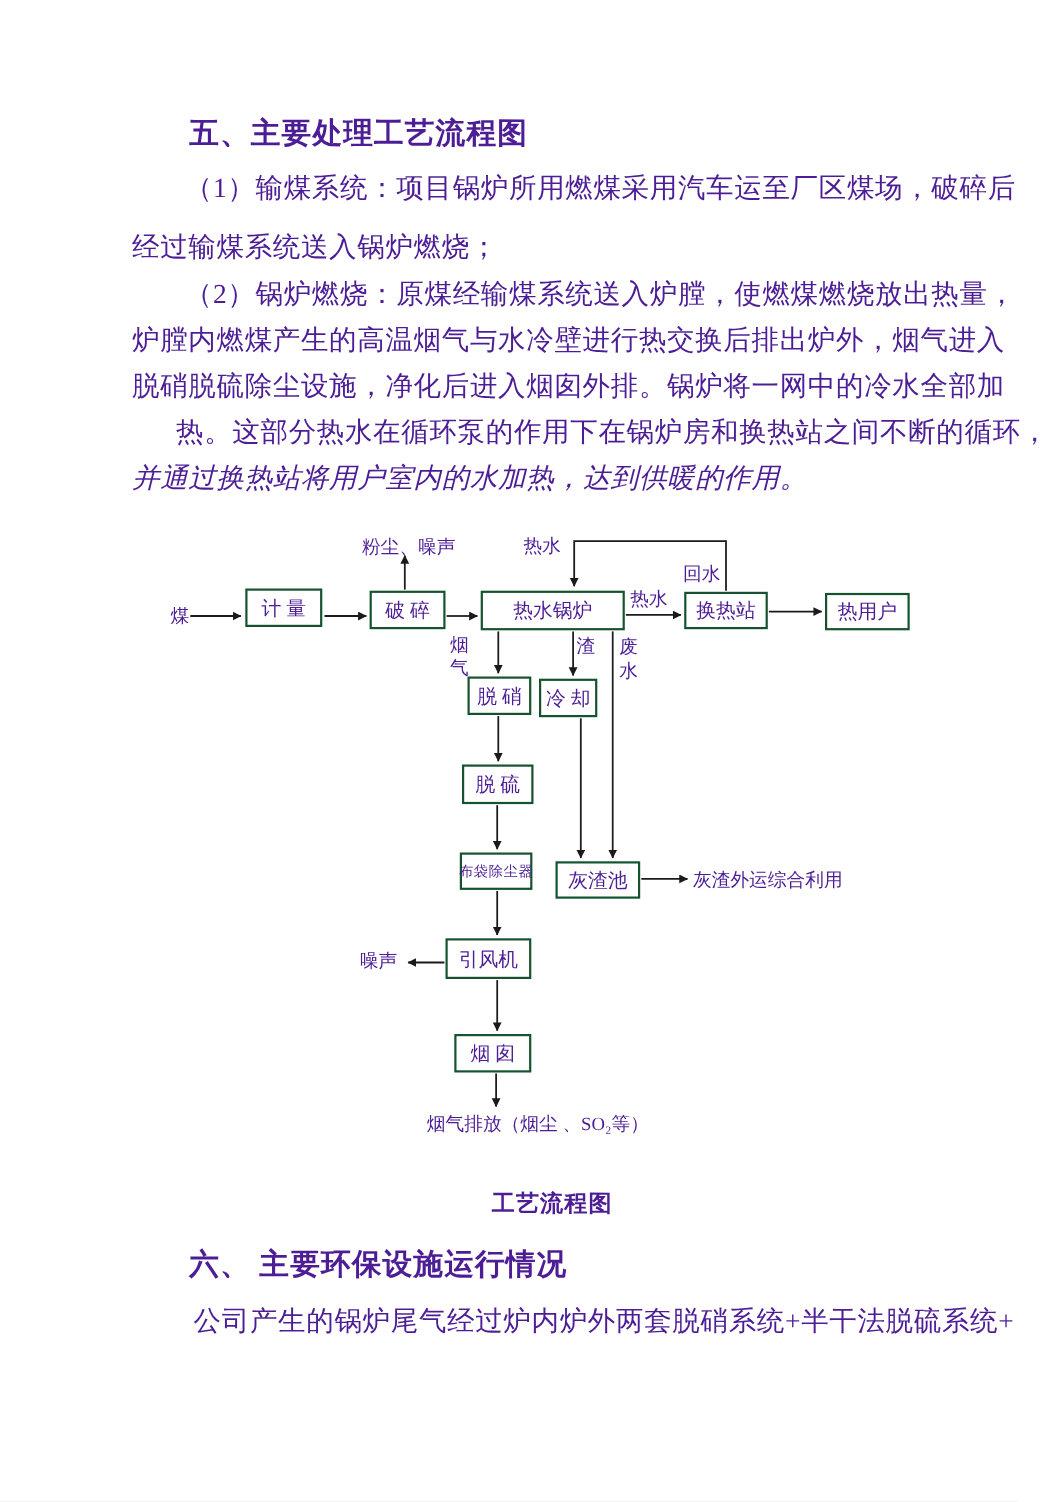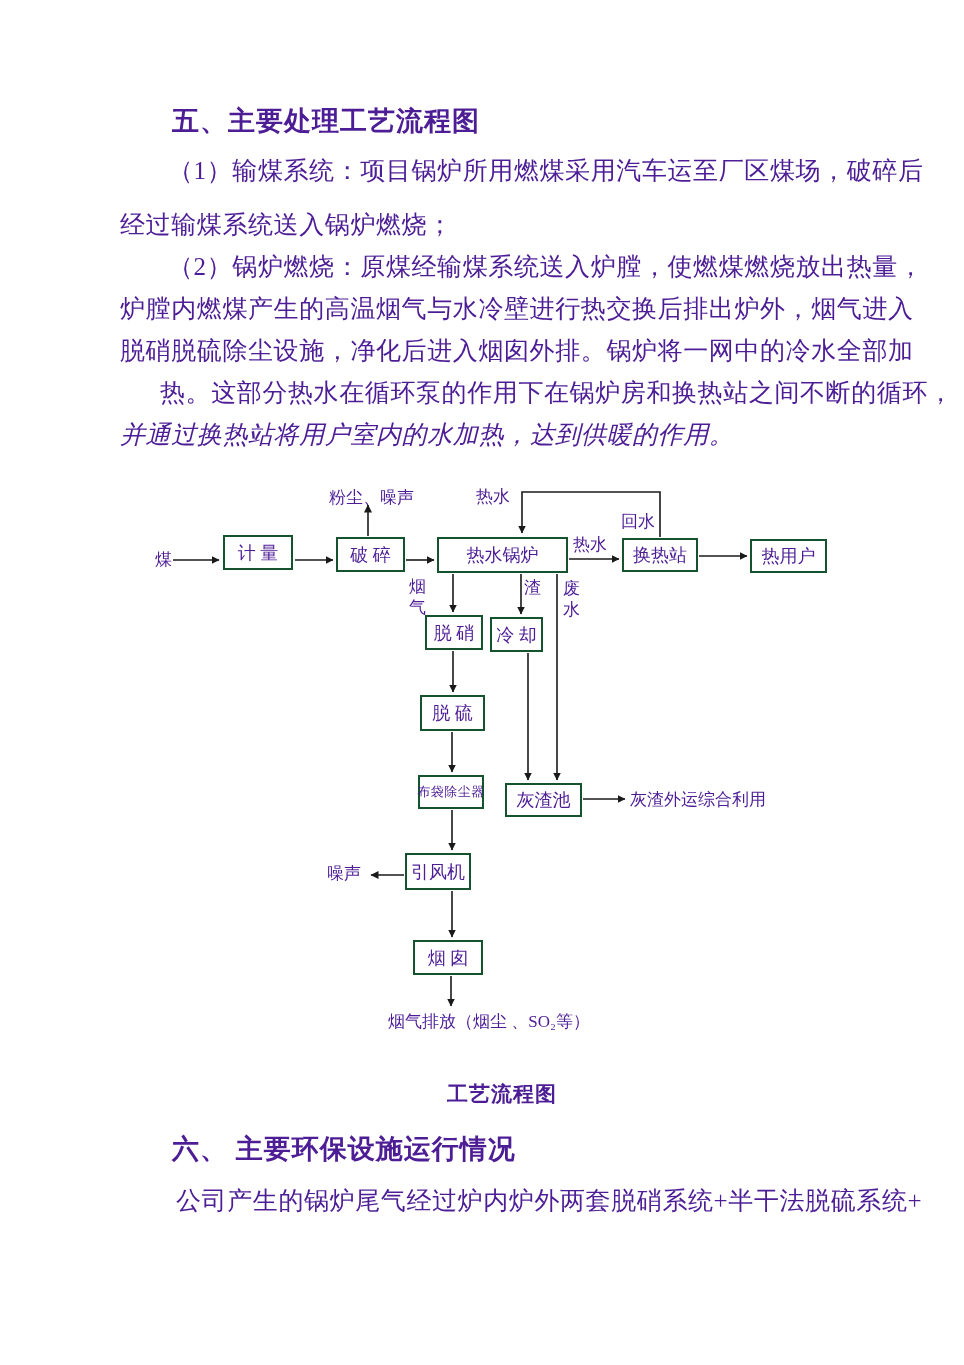--- a/index.html
+++ b/index.html
@@ -113,21 +113,21 @@
   <div class="fbox" style="left:223px;top:535px;width:70px;height:35px;">计 量</div>
   <div class="fbox" style="left:336px;top:537px;width:69px;height:35px;">破 碎</div>
   <div class="fbox" style="left:437px;top:537px;width:131px;height:36px;">热水锅炉</div>
   <div class="fbox" style="left:622px;top:538px;width:76px;height:34px;">换热站</div>
   <div class="fbox" style="left:750px;top:539px;width:77px;height:34px;">热用户</div>
   <div class="fbox" style="left:425px;top:615px;width:58px;height:35px;">脱 硝</div>
   <div class="fbox" style="left:490px;top:617px;width:53px;height:35px;">冷 却</div>
   <div class="fbox" style="left:420px;top:695px;width:65px;height:36px;">脱 硫</div>
   <div class="fbox small" style="left:418px;top:775px;width:66px;height:34px;">布袋除尘器</div>
   <div class="fbox" style="left:505px;top:783px;width:77px;height:34px;">灰渣池</div>
-  <div class="fbox" style="left:405px;top:853px;width:66px;height:37px;">引风机</div>
+  <div class="fbox" style="left:405px;top:853px;width:78px;height:37px;">引风机</div>
   <div class="fbox" style="left:413px;top:940px;width:70px;height:35px;">烟 囱</div>
 
   <div class="flabel" style="left:155px;top:548px;">煤</div>
   <div class="flabel" style="left:329px;top:486px;">粉尘、噪声</div>
   <div class="flabel" style="left:476px;top:485px;">热水</div>
   <div class="flabel" style="left:621px;top:510px;">回水</div>
   <div class="flabel" style="left:573px;top:533px;">热水</div>
   <div class="flabel vlabel" style="left:409px;top:576px;">烟气</div>
   <div class="flabel" style="left:524px;top:576px;">渣</div>
   <div class="flabel vlabel" style="left:563px;top:578px;">废水</div>

